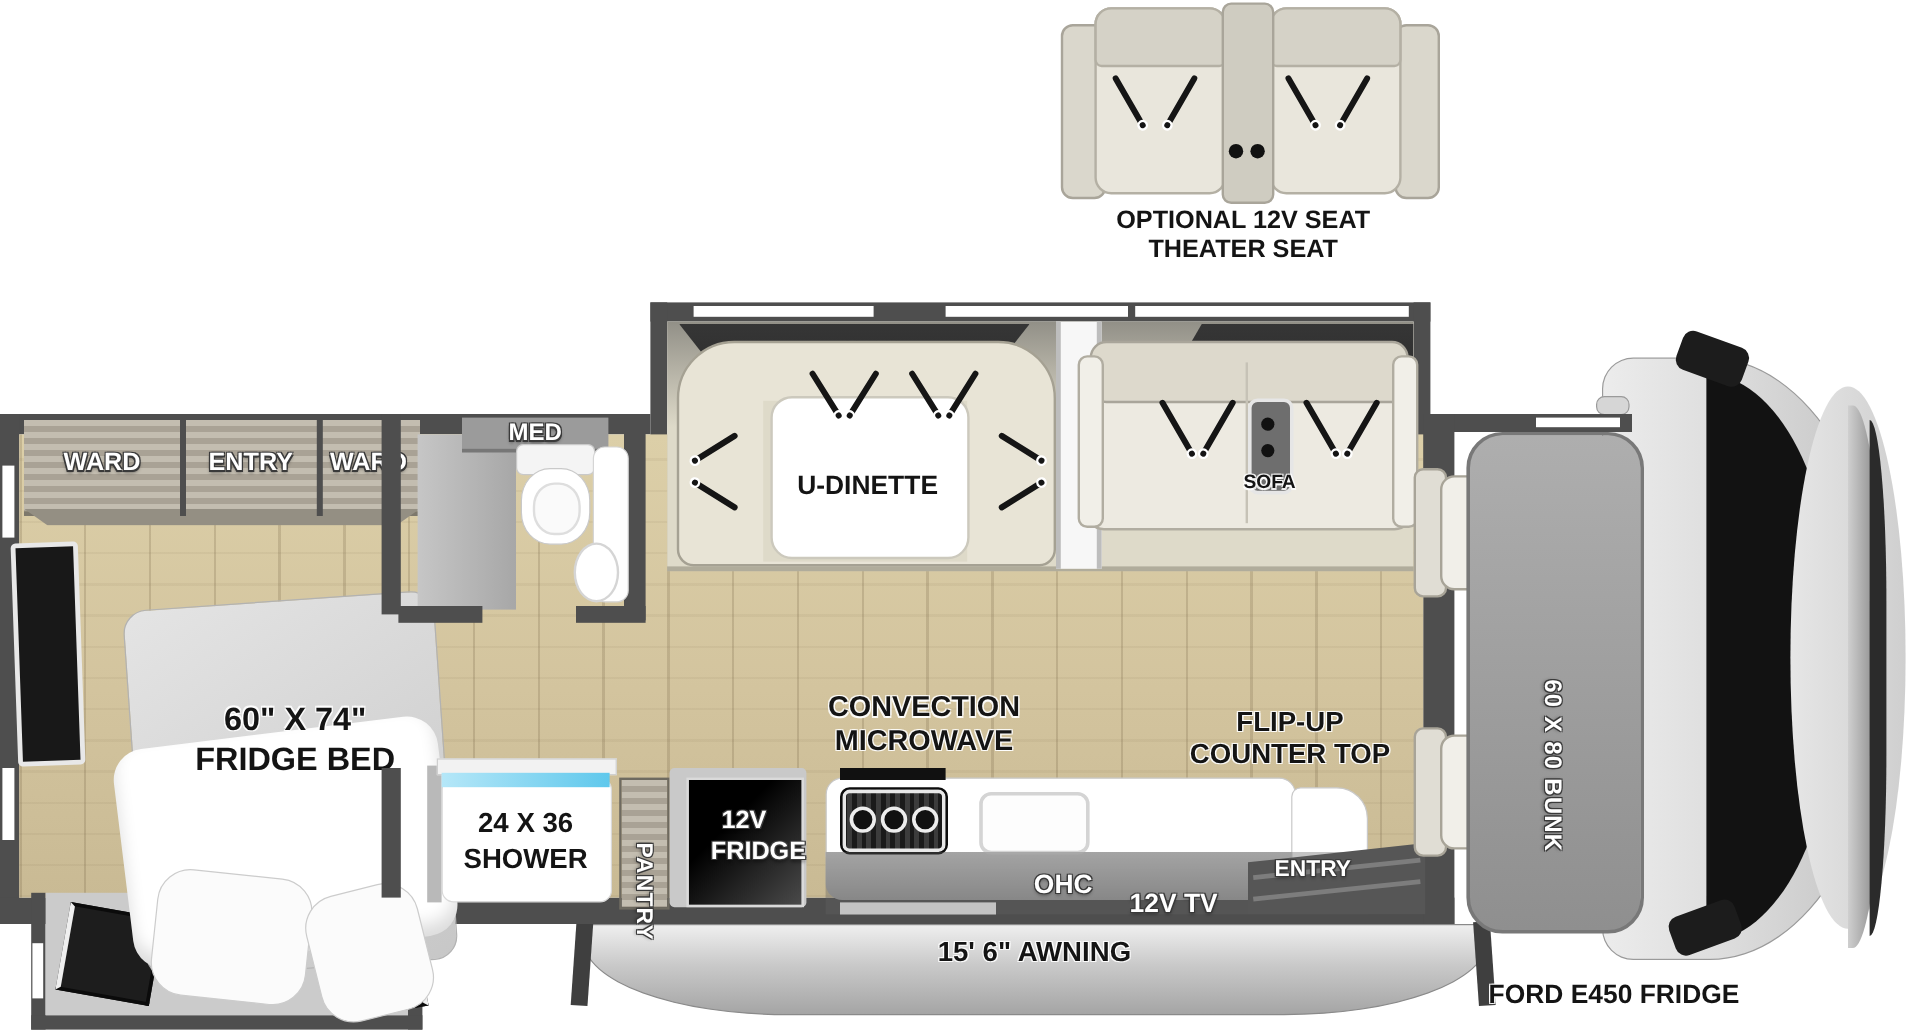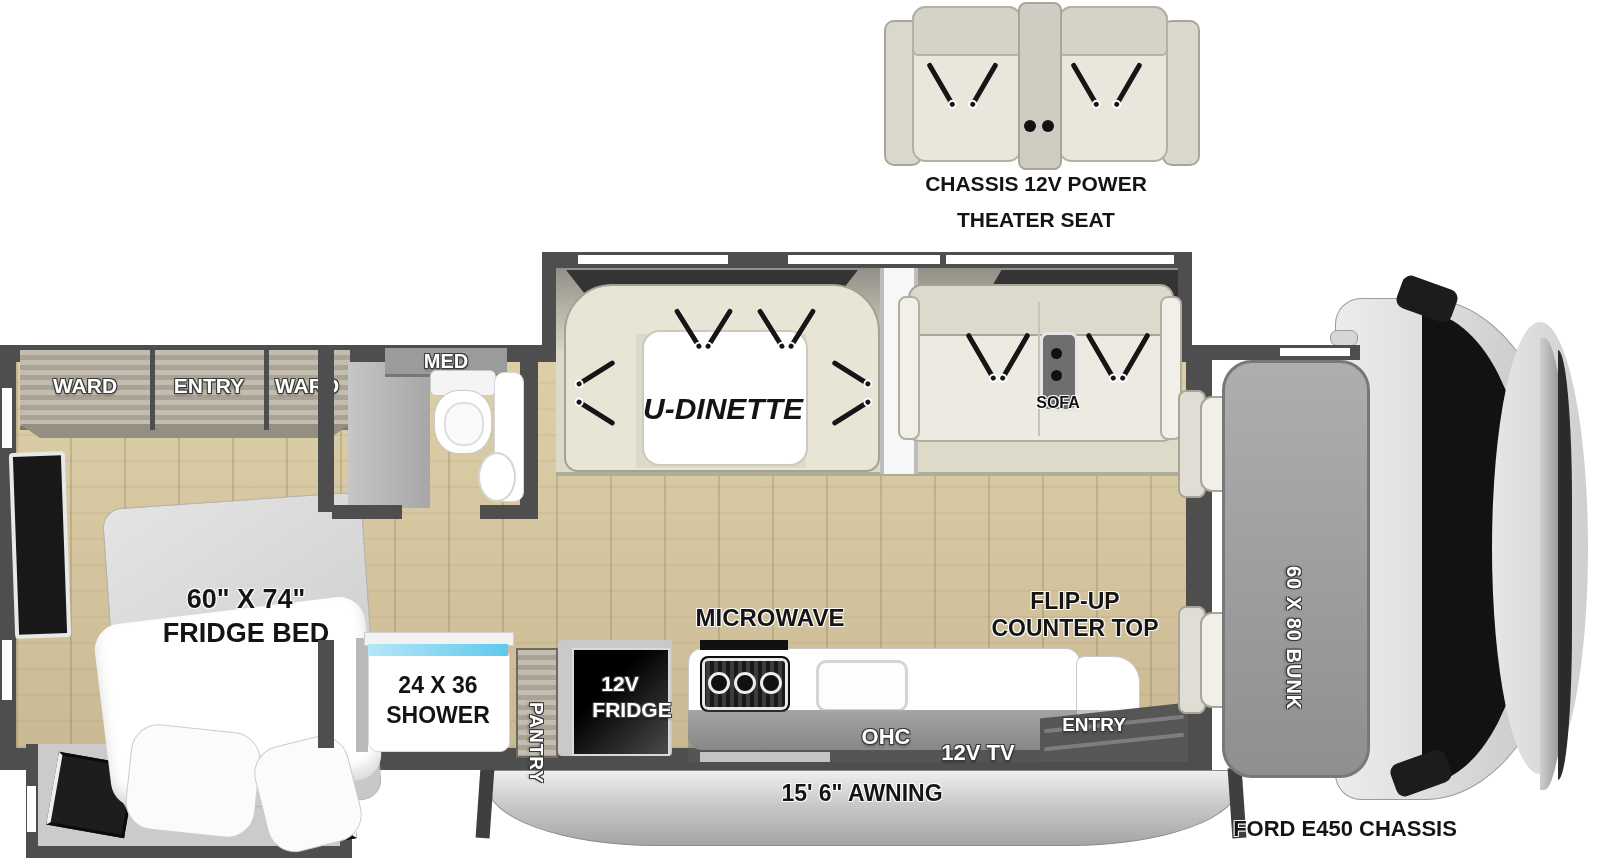--- a/index.html
+++ b/index.html
@@ -39,22 +39,22 @@
     <div class="abs" style="left:52px;top:6px;width:106px;height:46px;background:#d5d2c7;border:2px solid #b4b0a4;border-radius:14px 14px 6px 6px;"></div>
     <div class="abs" style="left:198px;top:6px;width:106px;height:46px;background:#d5d2c7;border:2px solid #b4b0a4;border-radius:14px 14px 6px 6px;"></div>
     <div class="abs" style="left:158px;top:2px;width:40px;height:164px;background:#cfccc1;border:2px solid #a9a59a;border-radius:8px;"></div>
     <div class="abs" style="left:164px;top:120px;width:12px;height:12px;background:#111;border-radius:50%;"></div>
     <div class="abs" style="left:182px;top:120px;width:12px;height:12px;background:#111;border-radius:50%;"></div>
     <div class="belt" style="left:78px;top:60px;height:48px;transform:rotate(-30deg);"></div>
     <div class="belt" style="left:122px;top:60px;height:48px;transform:rotate(30deg);"></div>
     <div class="belt" style="left:222px;top:60px;height:48px;transform:rotate(-30deg);"></div>
     <div class="belt" style="left:266px;top:60px;height:48px;transform:rotate(30deg);"></div>
   </div>
-  <div class="lblb" style="left:886px;top:172px;width:300px;font-size:21px;">CHASSIS 12V POWER</div>
-  <div class="lblb" style="left:886px;top:196px;width:300px;font-size:21px;margin-top:12px;">THEATER SEAT</div>
+  <div class="lblb" style="left:886px;top:172px;width:300px;font-size:21px;">OPTIONAL 12V SEAT</div>
+  <div class="lblb" style="left:886px;top:196px;width:300px;font-size:21px;">THEATER SEAT</div>
 
   <div class="abs" style="left:486px;top:770px;width:752px;height:74px;background:linear-gradient(180deg,#efefef 0%,#c9c9c9 45%,#a5a5a5 100%);border:1px solid #8a8a8a;border-radius:0 0 170px 170px / 0 0 62px 62px;"></div>
   <div class="abs" style="left:478px;top:768px;width:14px;height:70px;background:#3f3f3f;transform:rotate(4deg);"></div>
   <div class="abs" style="left:1230px;top:768px;width:14px;height:70px;background:#3f3f3f;transform:rotate(-4deg);"></div>
   <div class="lblb" style="left:562px;top:780px;width:600px;font-size:23px;">15' 6" AWNING</div>
 
   <div class="abs" style="left:1335px;top:298px;width:238px;height:500px;background:linear-gradient(90deg,#ececec 0%,#dcdcdc 45%,#c2c2c2 100%);border:1px solid #9a9a9a;border-radius:26px 150px 150px 26px / 26px 250px 250px 26px;"></div>
   <div class="abs" style="left:1422px;top:312px;width:108px;height:472px;background:#121212;border-radius:0 120px 120px 0 / 0 236px 236px 0;"></div>
   <div class="abs" style="left:1492px;top:322px;width:96px;height:452px;background:linear-gradient(90deg,#e6e6e6,#cfcfcf);border-radius:50%;"></div>
   <div class="abs" style="left:1540px;top:338px;width:30px;height:452px;background:linear-gradient(90deg,#cfcfcf,#7a7a7a);border-radius:0 26px 26px 0 / 0 226px 226px 0;"></div>
@@ -148,40 +148,41 @@
   <div class="abs" style="left:1076px;top:656px;width:62px;height:88px;background:#ffffff;border:1px solid #c9c9c9;border-radius:8px 26px 26px 8px;"></div>
   <div class="abs" style="left:700px;top:640px;width:88px;height:10px;background:#111;"></div>
   <div class="abs" style="left:700px;top:656px;width:86px;height:52px;background:repeating-linear-gradient(90deg,#1a1a1a 0 4px,#3c3c3c 4px 8px);border:2px solid #0c0c0c;border-radius:8px;box-shadow:inset 0 0 0 3px #e8e8e8;"></div>
   <div class="abs" style="left:708px;top:672px;width:16px;height:16px;background:#111;border:3px solid #ededed;border-radius:50%;"></div>
   <div class="abs" style="left:734px;top:672px;width:16px;height:16px;background:#111;border:3px solid #ededed;border-radius:50%;"></div>
   <div class="abs" style="left:760px;top:672px;width:16px;height:16px;background:#111;border:3px solid #ededed;border-radius:50%;"></div>
   <div class="abs" style="left:816px;top:660px;width:86px;height:46px;background:#fdfdfd;border:3px solid #d4d4d4;border-radius:10px;"></div>
   <div class="abs" style="left:688px;top:710px;width:452px;height:52px;background:rgba(96,96,96,.38);"></div>
   <div class="lblw" style="left:836px;top:724px;width:100px;font-size:22px;">OHC</div>
   <div class="lblw" style="left:918px;top:740px;width:120px;font-size:22px;">12V TV</div>
+  <div class="lblb" style="left:650px;top:576px;width:240px;font-size:24px;">CONVECTION</div>
   <div class="lblb" style="left:650px;top:604px;width:240px;font-size:24px;">MICROWAVE</div>
   <div class="lblb" style="left:985px;top:588px;width:180px;font-size:23px;">FLIP-UP</div>
   <div class="lblb" style="left:985px;top:615px;width:180px;font-size:23px;">COUNTER TOP</div>
 
   <div class="abs" style="left:1040px;top:700px;width:148px;height:62px;background:#565656;clip-path:polygon(0 30%,100% 4%,100% 100%,0 100%);"></div>
   <div class="abs" style="left:1044px;top:722px;width:140px;height:4px;background:#7d7d7d;transform:rotate(-6deg);"></div>
   <div class="abs" style="left:1044px;top:740px;width:140px;height:4px;background:#7d7d7d;transform:rotate(-6deg);"></div>
   <div class="lblw" style="left:1034px;top:714px;width:120px;font-size:19px;">ENTRY</div>
 
   <div class="darkwin" style="left:566px;top:270px;width:292px;height:26px;clip-path:polygon(0 0,100% 0,93% 100%,7% 100%);"></div>
   <div class="darkwin" style="left:984px;top:270px;width:194px;height:30px;clip-path:polygon(9% 0,100% 0,100% 100%,0 100%);"></div>
   <div class="abs" style="left:556px;top:268px;width:622px;height:88px;background:linear-gradient(180deg,rgba(70,70,70,.5),rgba(70,70,70,0));"></div>
   <div class="abs" style="left:880px;top:268px;width:30px;height:206px;background:#f7f7f7;border-left:4px solid #bdbdbd;border-right:4px solid #bdbdbd;"></div>
   <div class="lblw" style="left:666px;top:280px;width:120px;font-size:22px;">OHC</div>
   <div class="lblw" style="left:954px;top:282px;width:120px;font-size:22px;">OHC</div>
 
   <div class="abs" style="left:564px;top:284px;width:312px;height:184px;background:#e8e4d6;border:2px solid #a5a193;border-radius:48px 48px 14px 14px;"></div>
   <div class="abs" style="left:636px;top:334px;width:170px;height:134px;background:#dedac9;"></div>
   <div class="abs" style="left:642px;top:330px;width:162px;height:132px;background:#ffffff;border:2px solid #ccc9bd;border-radius:18px;"></div>
-  <div class="lblb" style="left:623px;top:392px;width:200px;font-size:30px;font-style:italic;">U-DINETTE</div>
+  <div class="lblb" style="left:623px;top:392px;width:200px;font-size:22px;">U-DINETTE</div>
   <div class="belt" style="left:685px;top:306px;height:44px;transform:rotate(-32deg);"></div>
   <div class="belt" style="left:717px;top:306px;height:44px;transform:rotate(32deg);"></div>
   <div class="belt" style="left:768px;top:306px;height:44px;transform:rotate(-32deg);"></div>
   <div class="belt" style="left:800px;top:306px;height:44px;transform:rotate(32deg);"></div>
   <div class="belt" style="left:594px;top:352px;height:42px;transform:rotate(58deg);"></div>
   <div class="belt" style="left:594px;top:392px;height:42px;transform:rotate(122deg);"></div>
   <div class="belt" style="left:848px;top:352px;height:42px;transform:rotate(-58deg);"></div>
   <div class="belt" style="left:848px;top:392px;height:42px;transform:rotate(-122deg);"></div>
 
   <div class="abs" style="left:904px;top:300px;width:270px;height:138px;background:#edeae1;border:2px solid #b1ada1;border-radius:16px;"></div>
@@ -200,15 +201,15 @@
 
   <div class="abs" style="left:1178px;top:390px;width:24px;height:104px;background:#e0ddd4;border:2px solid #a8a498;border-radius:8px;"></div>
   <div class="abs" style="left:1200px;top:396px;width:58px;height:92px;background:#f1efe9;border:2px solid #a8a498;border-radius:12px;"></div>
   <div class="abs" style="left:1178px;top:606px;width:24px;height:104px;background:#e0ddd4;border:2px solid #a8a498;border-radius:8px;"></div>
   <div class="abs" style="left:1200px;top:612px;width:58px;height:92px;background:#f1efe9;border:2px solid #a8a498;border-radius:12px;"></div>
   <div class="abs" style="left:1222px;top:360px;width:142px;height:412px;background:linear-gradient(180deg,#aeaeae,#8f8f8f);border:3px solid #787878;border-radius:30px;"></div>
   <div class="vwrap" style="left:1293px;top:566px;">
     <span class="lblw" style="position:static;font-size:20px;letter-spacing:1px;">60 X 80 BUNK</span>
   </div>
 
-  <div class="lblb" style="left:1190px;top:816px;width:310px;font-size:22px;">FORD E450 CHASSIS</div>
+  <div class="lblb" style="left:1190px;top:816px;width:310px;font-size:22px;">FORD E450 FRIDGE</div>
 
 </div>
 
 </body></html>

